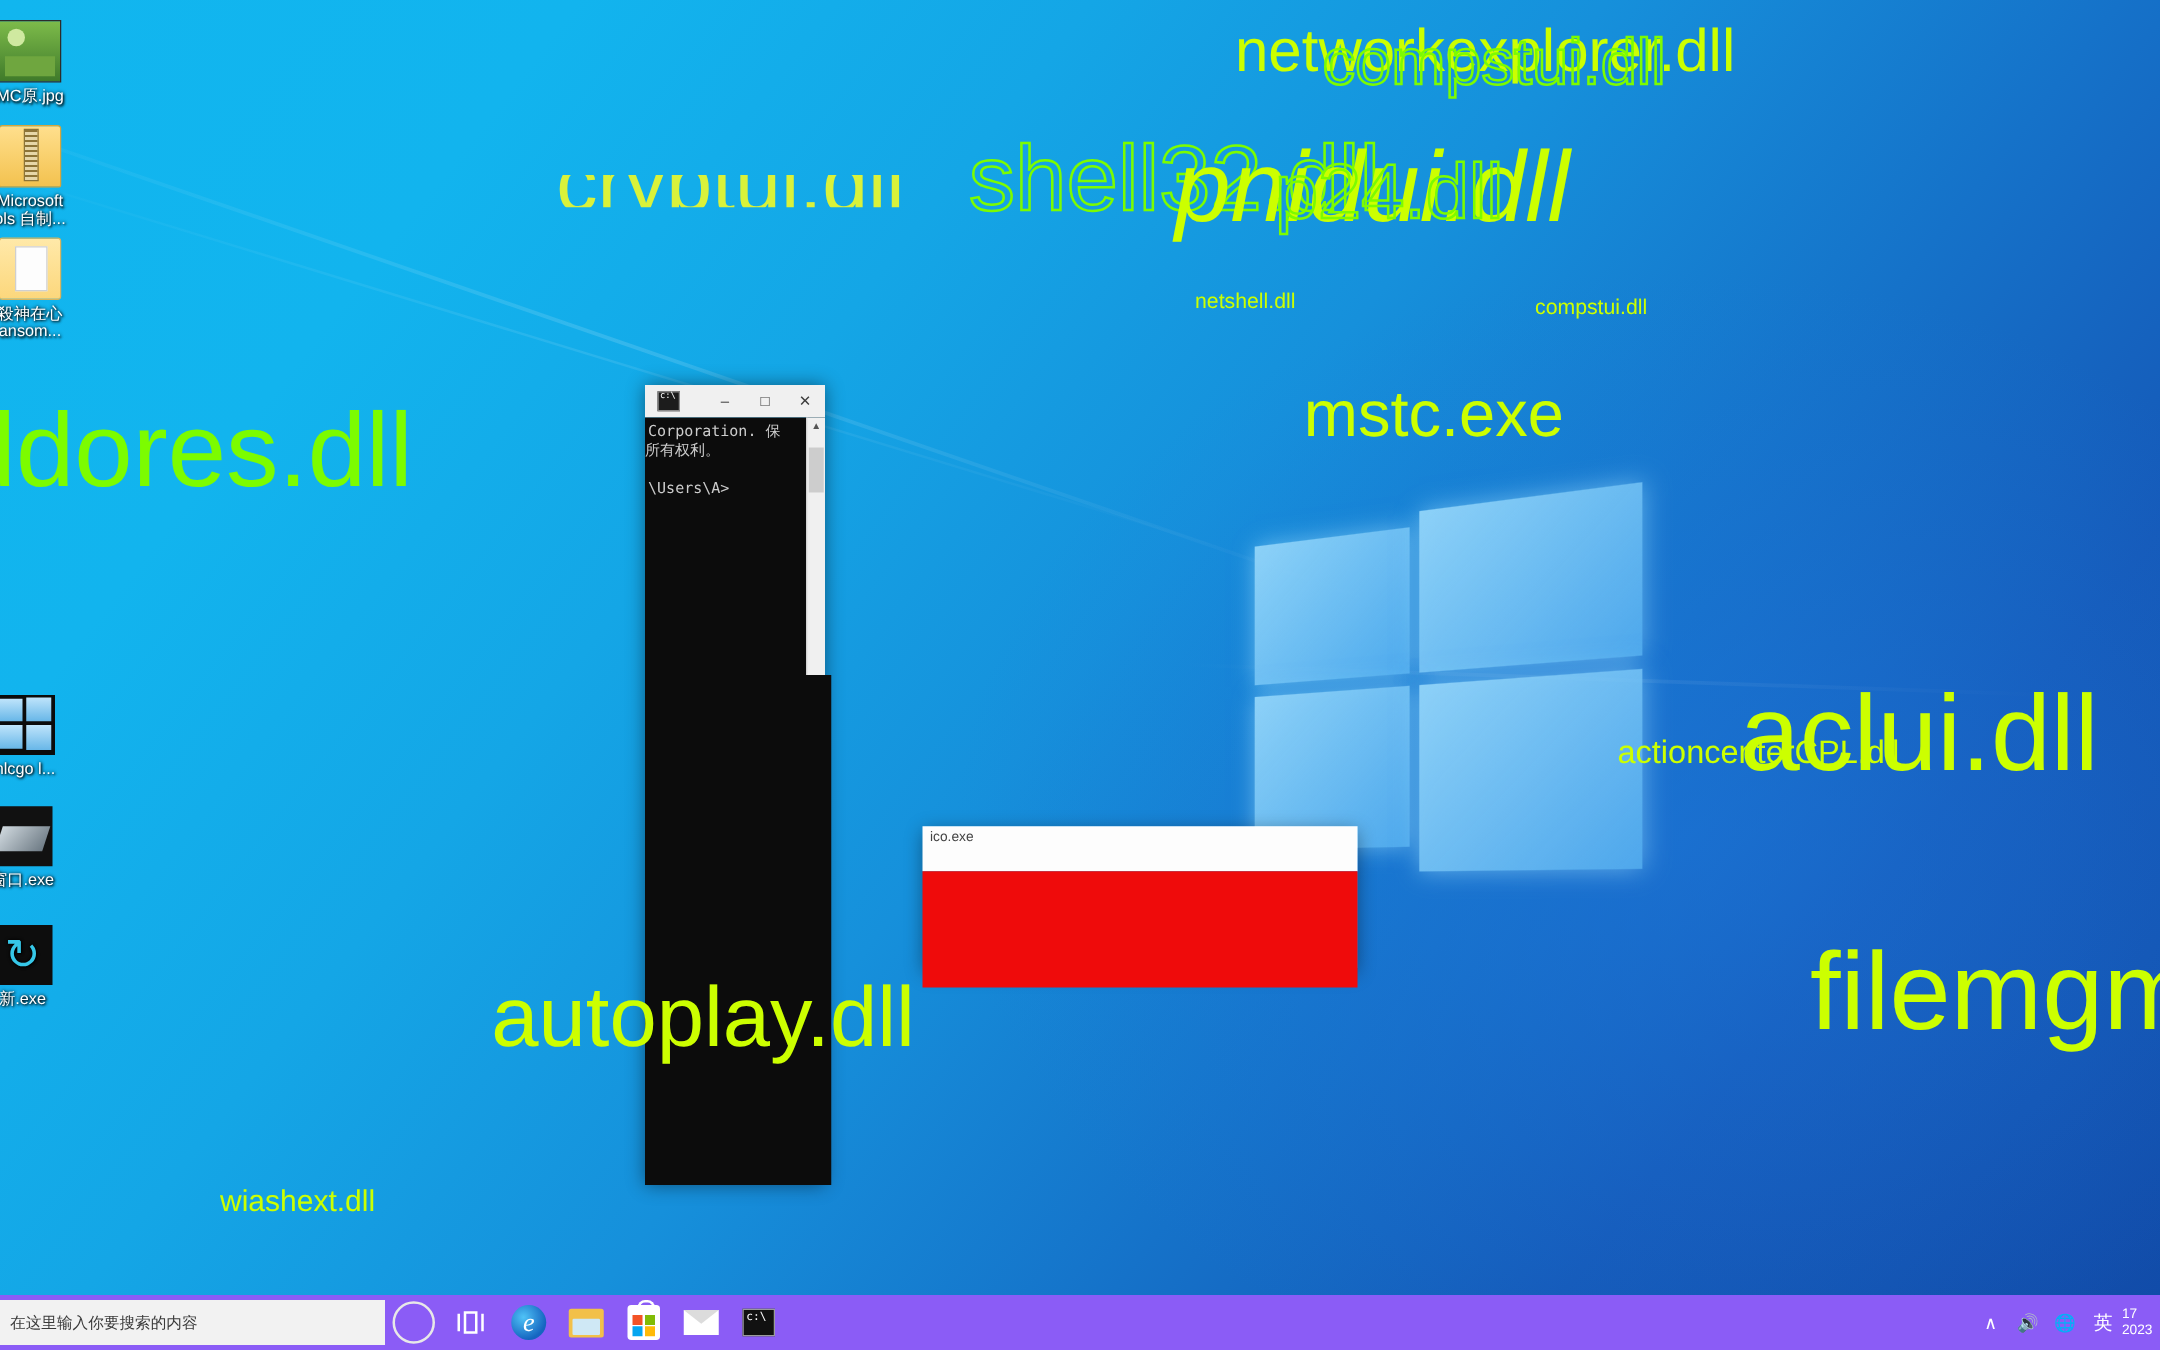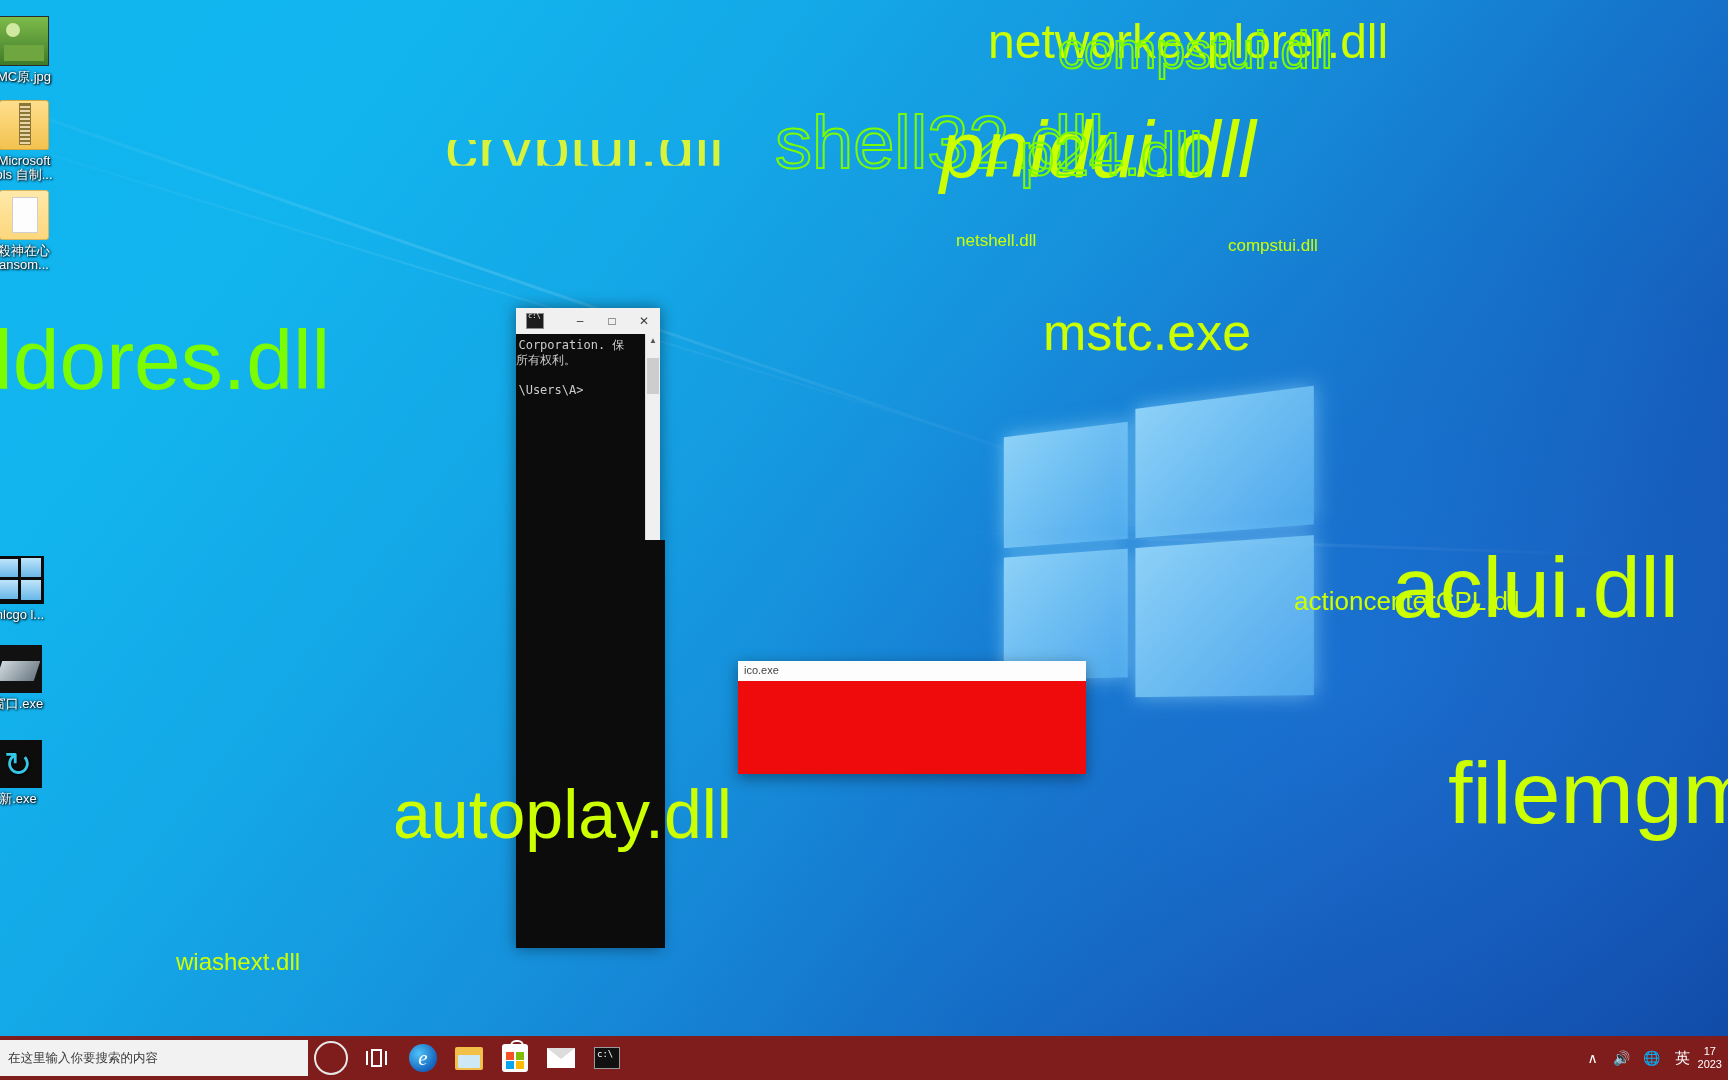--- a/index.html
+++ b/index.html
@@ -56,43 +56,43 @@
   .cbtn{width:32px;height:26px;display:flex;align-items:center;justify-content:center;color:#3c3c3c;font-size:12px;}
   #cmd-body{position:absolute;left:0;top:26px;width:144px;height:614px;background:#0c0c0c;overflow:hidden;}
   #cmd-text{color:#cccccc;font-family:"DejaVu Sans Mono","Liberation Mono",monospace;font-size:12px;
             line-height:15px;padding:4px 0 0 0;white-space:pre;margin-left:-12px;}
   #cmd-scroll{position:absolute;right:0;top:26px;width:14px;height:614px;background:#f0f0f0;border-left:1px solid #ddd;}
   #cmd-scroll .arrow{height:14px;text-align:center;font-size:8px;line-height:14px;color:#555;}
   #cmd-thumb{position:absolute;left:1px;top:24px;width:12px;height:36px;background:#cdcdcd;}
   #cmd-black-ext{position:absolute;left:516px;top:540px;width:149px;height:408px;background:#0c0c0c;}
   
   #ico{position:absolute;left:738px;top:661px;width:348px;height:113px;box-shadow:0 4px 14px rgba(0,0,0,.4);}
-  #ico-title{height:20px;background:#fdfdfd;color:#444;font-size:11px;padding:3px 0 0 6px;box-sizing:border-box;}
+  #ico-title{height:36px;background:#fdfdfd;color:#444;font-size:11px;padding:3px 0 0 6px;box-sizing:border-box;}
   #ico-body{height:93px;background:#ef0b0b;}
   
-  #taskbar{position:absolute;left:0;bottom:0;width:1728px;height:44px;background:#7f1d1d;display:flex;align-items:center;}
+  #taskbar{position:absolute;left:0;bottom:0;width:1728px;height:44px;background:#8b5cf6;display:flex;align-items:center;}
   #tb-search{width:308px;height:36px;background:#f2f2f2;color:#3a3a3a;font-size:12.5px;display:flex;align-items:center;padding-left:8px;box-sizing:border-box;}
   .tbicon{width:46px;height:44px;display:flex;align-items:center;justify-content:center;color:#fff;position:relative;}
   #cortana{width:34px;height:34px;border-radius:50%;border:2px solid #e8e8e8;box-sizing:border-box;}
   #taskview{width:22px;height:18px;position:relative;}
   #taskview i{position:absolute;background:#fff;}
   .edge{width:28px;height:28px;border-radius:50%;background:radial-gradient(circle at 35% 35%,#4fc3f7,#1565c0 70%);position:relative;}
   .edge:after{content:"e";position:absolute;inset:0;color:#fff;font-size:21px;font-style:italic;line-height:28px;text-align:center;font-family:"Liberation Serif",serif;}
   .expl{width:28px;height:23px;background:#f2c049;border-radius:2px;position:relative;}
   .expl:after{content:"";position:absolute;left:3px;top:8px;width:22px;height:13px;background:#cfe8f5;border-radius:1px;}
   .store{width:26px;height:28px;background:#fff;border-radius:3px;position:relative;}
   .store:before{content:"";position:absolute;left:8px;top:-4px;width:10px;height:9px;border:2px solid #fff;border-bottom:none;border-radius:6px 6px 0 0;}
   .store i{position:absolute;width:8px;height:8px;}
   .mail{width:28px;height:20px;background:#fff;position:relative;}
   .mail:after{content:"";position:absolute;left:0;top:0;border-left:14px solid transparent;border-right:14px solid transparent;border-top:11px solid #dcdcdc;}
   .cmdico{width:24px;height:20px;background:#111;border:1px solid #9a9a9a;position:relative;}
   .cmdico:after{content:"c:\\";position:absolute;left:2px;top:1px;color:#fff;font-size:9px;font-family:"DejaVu Sans Mono",monospace;}
   #tray{position:absolute;right:0;bottom:0;height:44px;display:flex;align-items:center;color:#fff;font-size:12px;}
   .trayi{width:30px;text-align:center;font-size:14px;}
-  #clock{font-size:11px;line-height:13px;text-align:center;padding-right:6px;}
+  #clock{font-size:11px;line-height:13px;padding-right:6px;}
 </style>
 </head>
 <body>
 
 <div id="desktop">
 
   <div class="streak" style="left:-120px;top:60px;width:1300px;height:3px;transform:rotate(19deg);opacity:.5;"></div>
   <div class="streak" style="left:-60px;top:120px;width:1100px;height:2px;transform:rotate(17deg);opacity:.35;"></div>
   <div class="streak" style="left:940px;top:530px;width:700px;height:3px;transform:rotate(2deg);opacity:.25;"></div>
 

